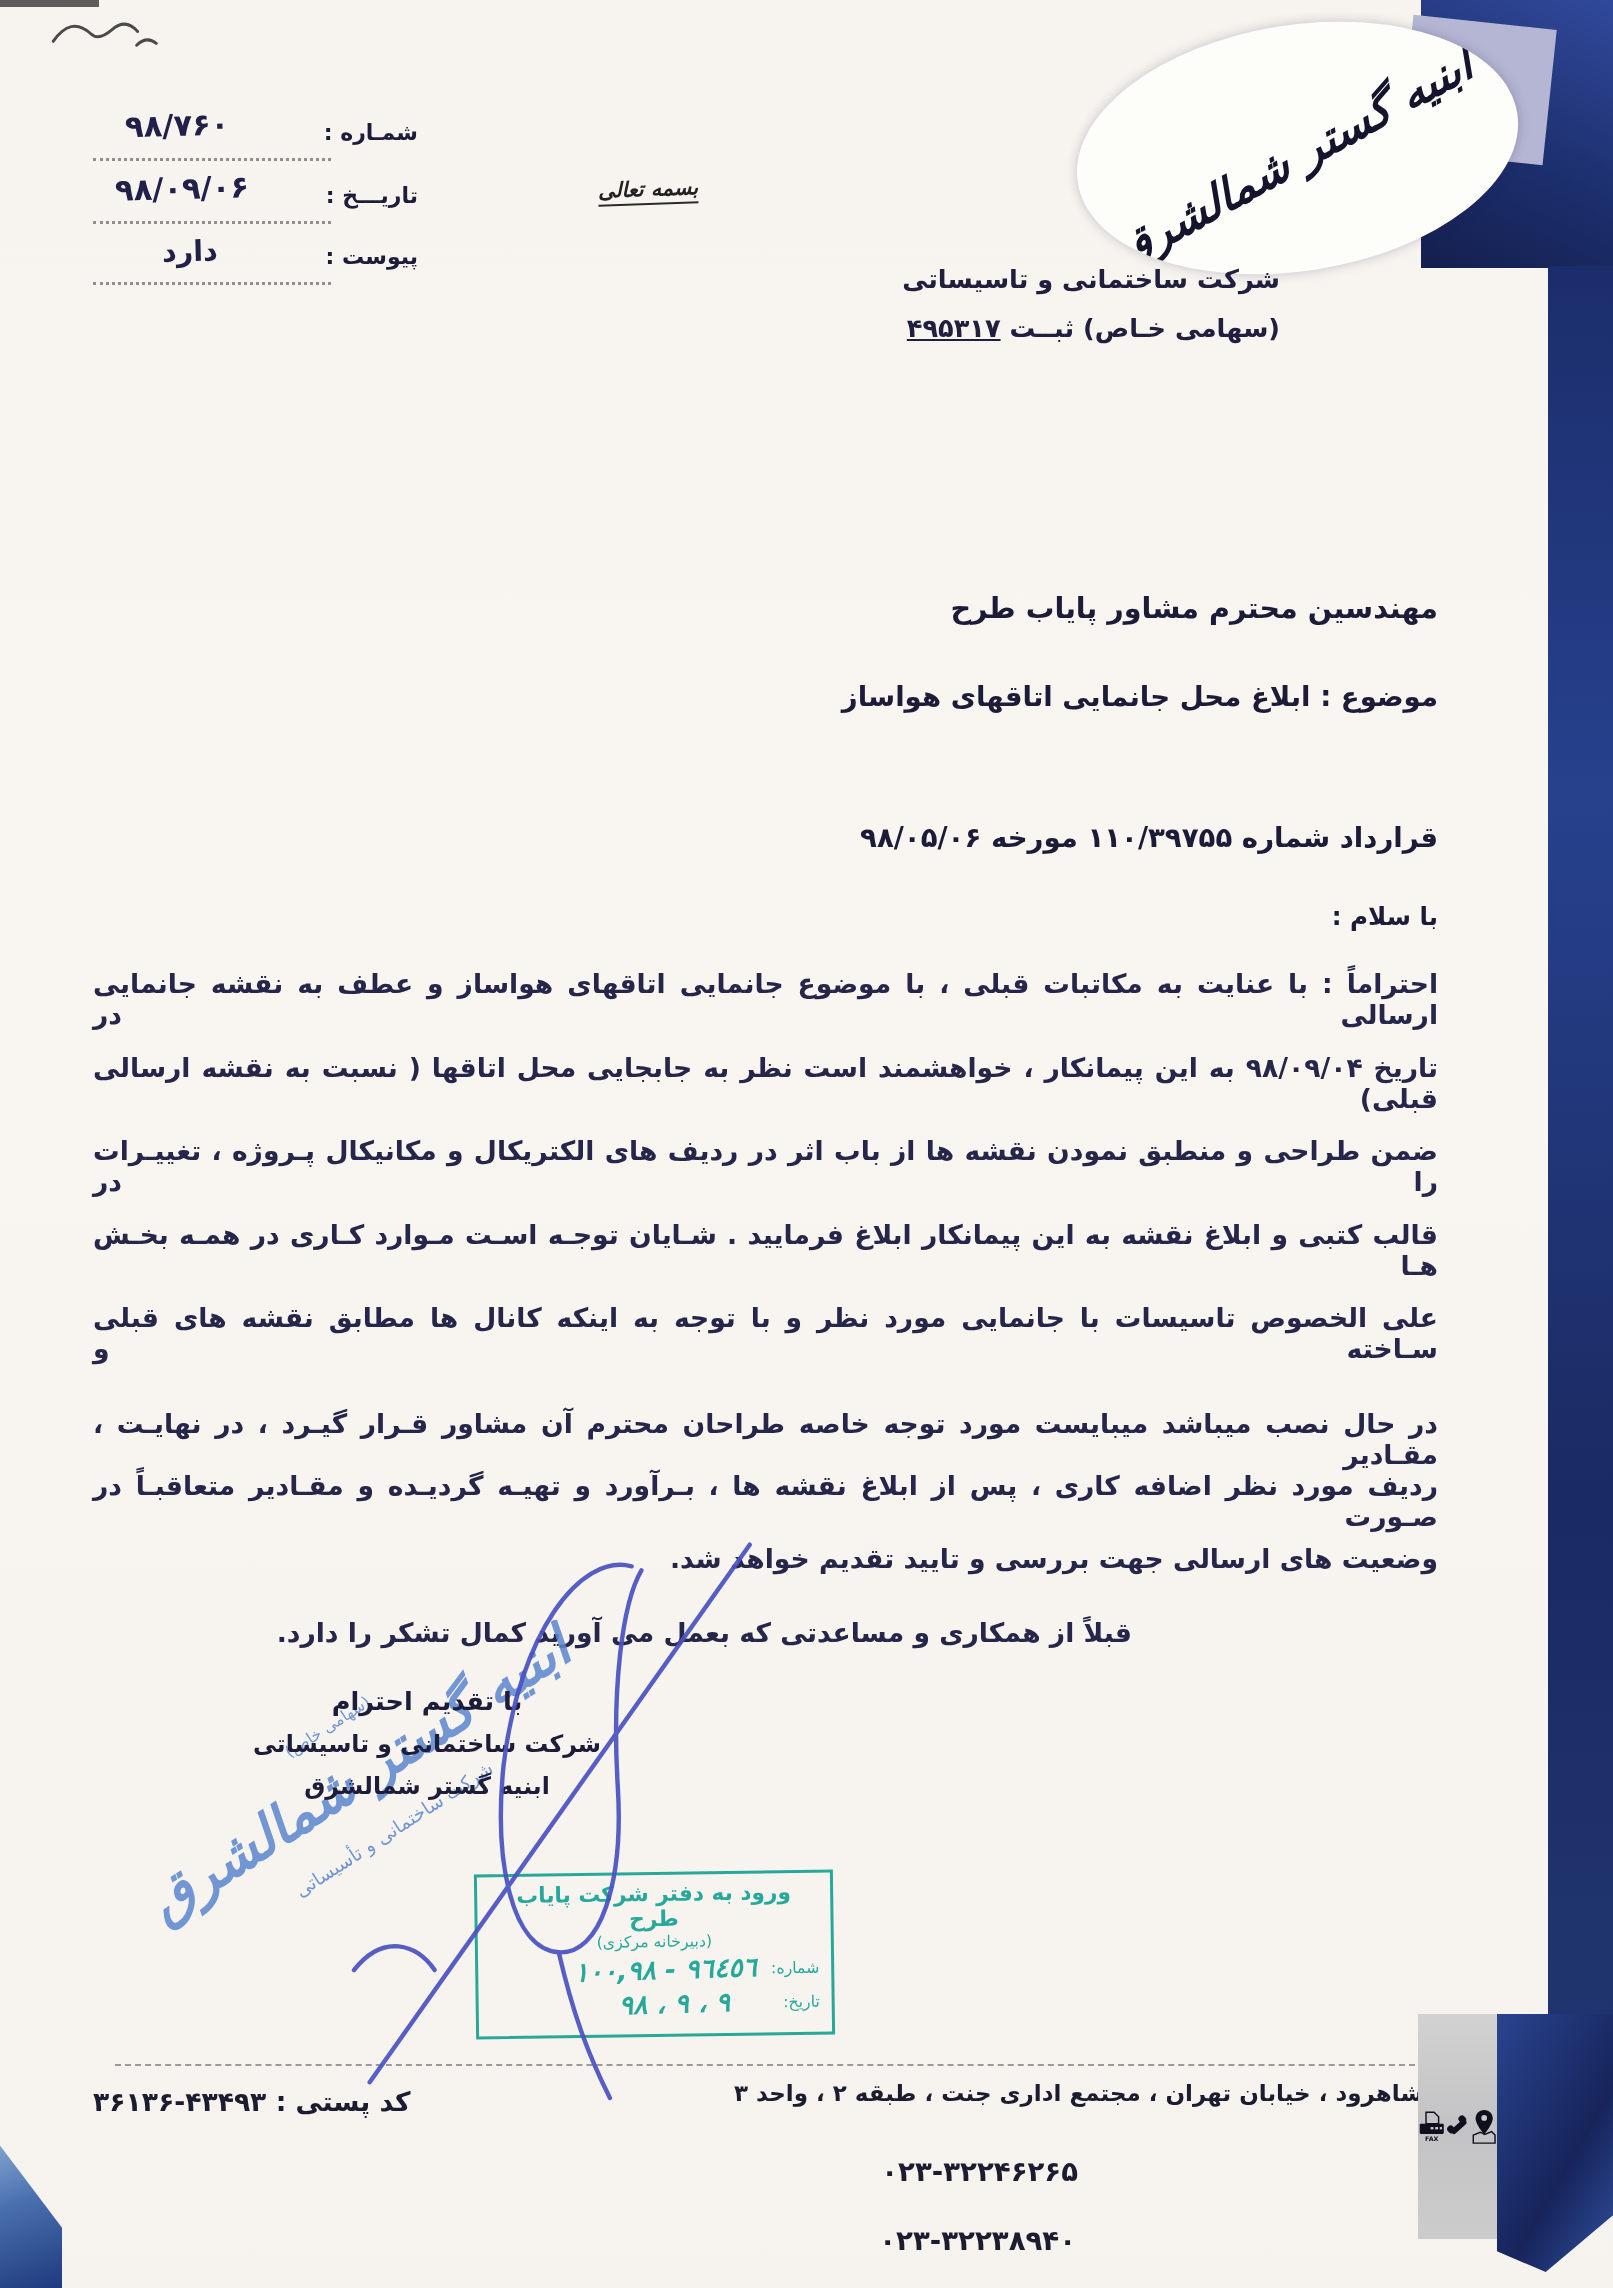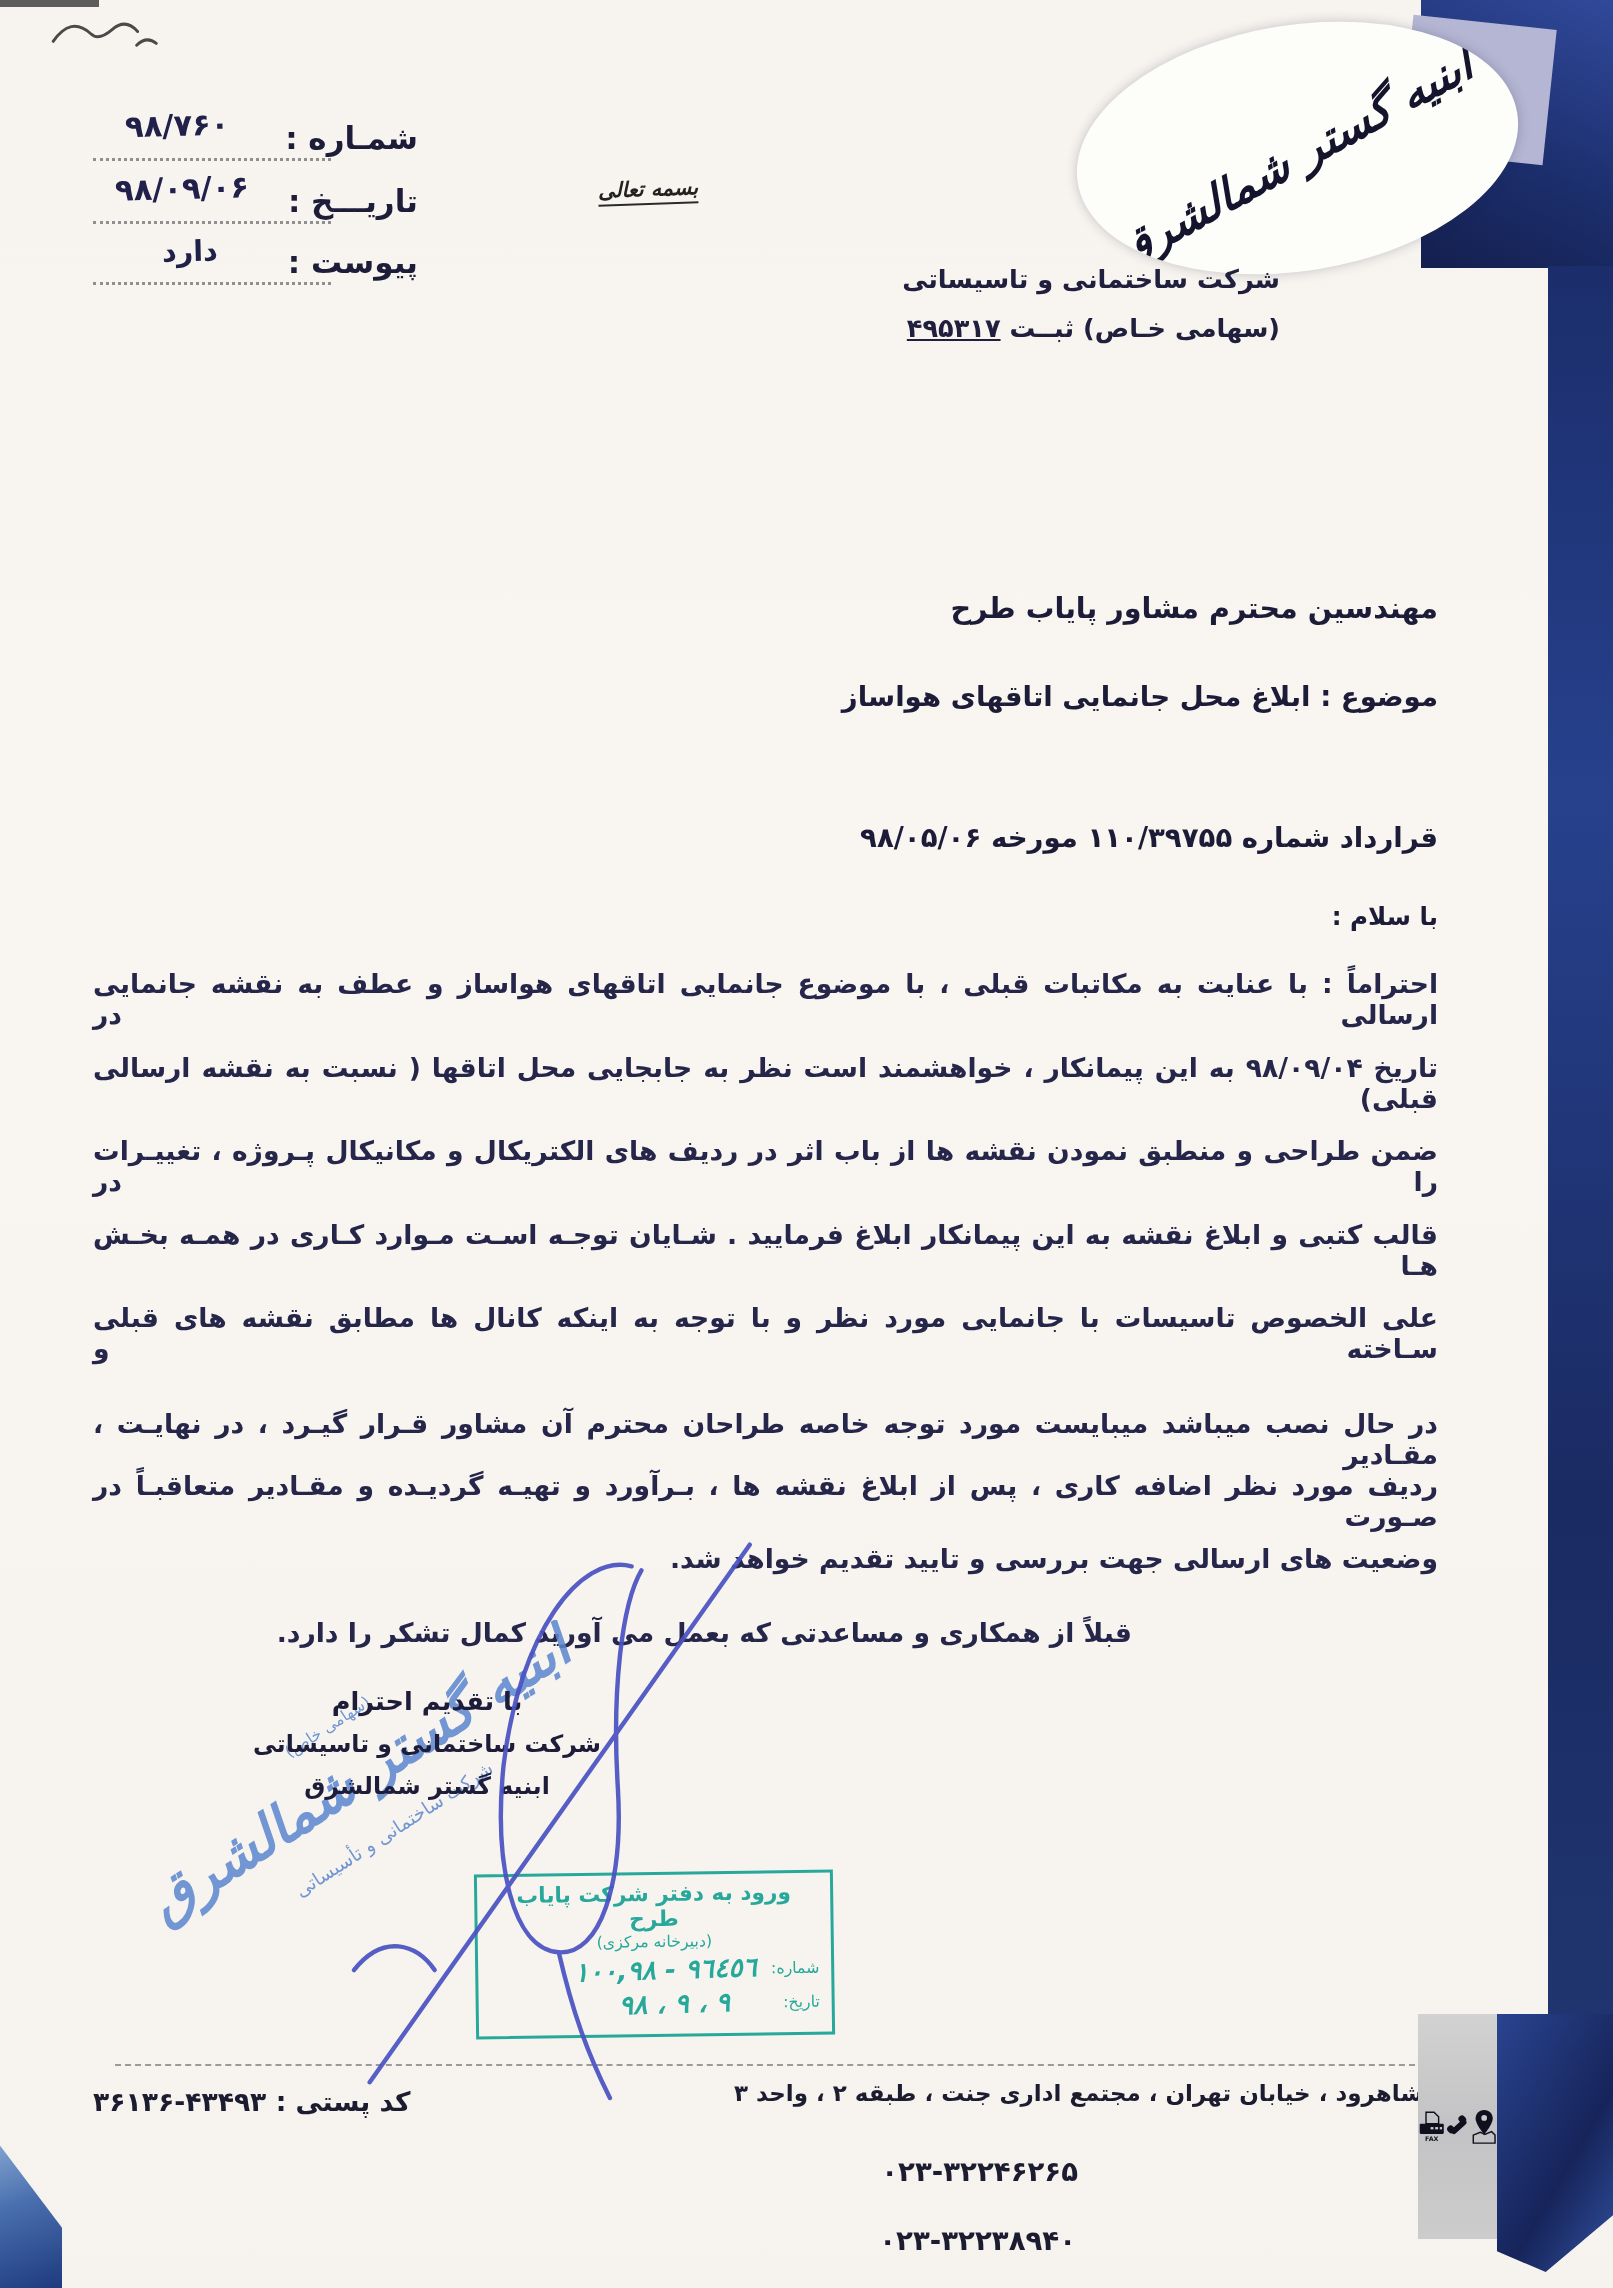--- a/index.html
+++ b/index.html
@@ -3,21 +3,21 @@
 <meta charset="utf-8">
 <style>
   html,body{margin:0;padding:0;background:#e8e6e2;}
   #page{
     position:relative;width:1614px;height:2288px;overflow:hidden;
     background:linear-gradient(180deg,#f7f4ef 0%,#f9f6f1 40%,#f6f3ee 100%);
     font-family:"DejaVu Sans",sans-serif;color:#22223c;direction:rtl;
   }
   .abs{position:absolute;}
   
-  .ref-label{position:absolute;font-size:31px;font-weight:bold;color:#1d1d3a;}
+  .ref-label{position:absolute;font-size:22px;font-weight:bold;color:#1d1d3a;}
   .ref-dots{position:absolute;border-top:3px dotted #8f8f8f;height:0;}
   .ref-value{position:absolute;font-size:30.5px;font-weight:bold;color:#20204a;transform:rotate(-1.5deg);letter-spacing:1px;}
   
   .navy-top{position:absolute;right:0;top:0;width:192px;height:268px;
     background:linear-gradient(205deg,#31499b 0%,#1c2f6e 55%,#141f4e 100%);z-index:1;}
   .lavender{position:absolute;left:1407px;top:21.7px;width:144px;height:136px;background:#b5b6d3;transform:rotate(6deg);z-index:2;}
   .logo-ellipse{position:absolute;left:1076px;top:24.6px;width:445px;height:246px;border-radius:50%;
     background:#fdfdfa;transform:rotate(-9deg);z-index:3;box-shadow:0 0 11.8px rgba(40,40,80,.25);overflow:hidden;}
   .side-strip{position:absolute;right:0;top:266px;width:65px;height:1763px;
     background:linear-gradient(180deg,#1b2d6b 0%,#27418d 30%,#1a2a62 70%,#20356f 100%);z-index:1;}

